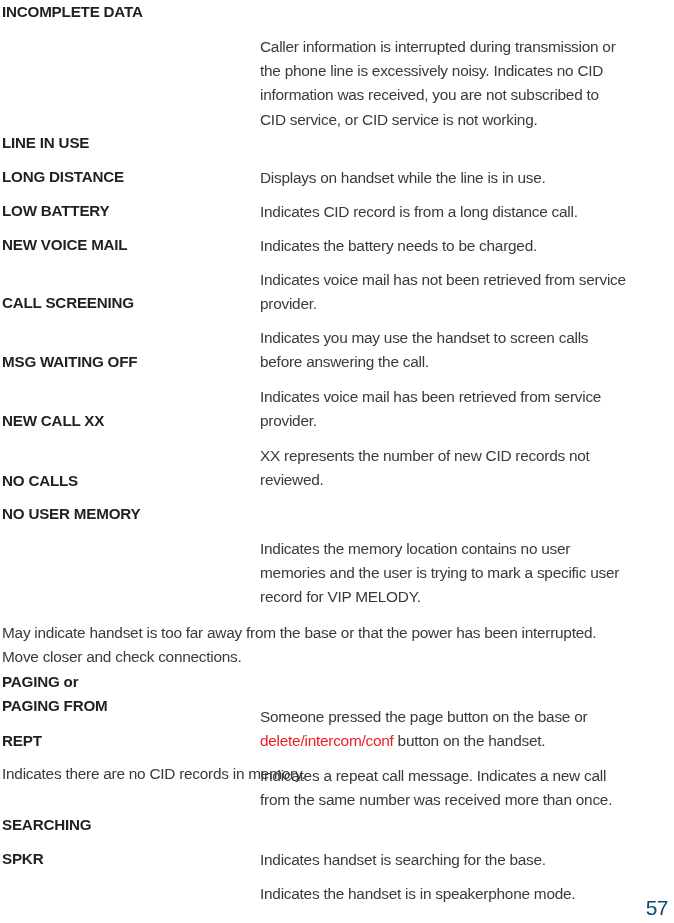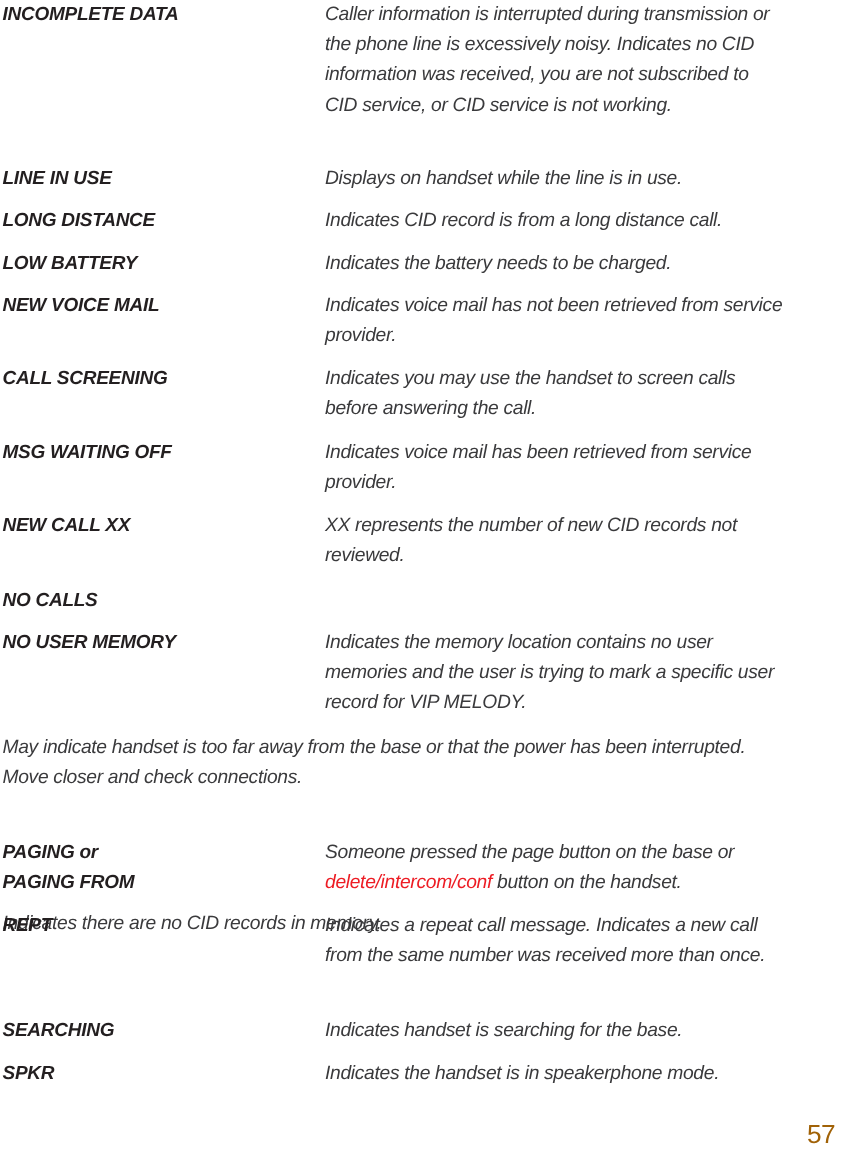--- a/index.html
+++ b/index.html
@@ -30,21 +30,20 @@
     left: 0;
     top: 0;
     width: 674px;
   }
 
   .row {
     display: flex;
     align-items: flex-start;
     width: 626px;
     box-sizing: border-box;
-    font-style: italic;
   }
 
   .term {
     flex: 0 0 258px;
     width: 258px;
     padding-left: 2px;
     box-sizing: border-box;
     font-weight: bold;
     font-size: 15.2px;
     line-height: 24.2px;
@@ -56,34 +55,35 @@
   .desc {
     flex: 1 1 auto;
     padding-left: 2px;
     padding-right: 0px;
     box-sizing: border-box;
     font-size: 15.4px;
     line-height: 24.2px;
     letter-spacing: -0.25px;
     color: #3a3a3c;
     font-weight: normal;
+    margin-top: 35px;
   }
 
   .accent {
     color: #ed1c24;
   }
 
   .page-number {
     position: absolute;
     right: 6px;
     bottom: 2px;
     font-size: 21px;
     line-height: 26px;
     font-weight: normal;
-    color: #a16207;
+    color: #0c4a6e;
     letter-spacing: -0.5px;
   }
 </style>
 </head>
 <body>
 
 <div class="page">
 
   <div class="glossary" id="glossary-root">
       <div class="row" style="position: absolute; left: 0px; top: 0px;">

